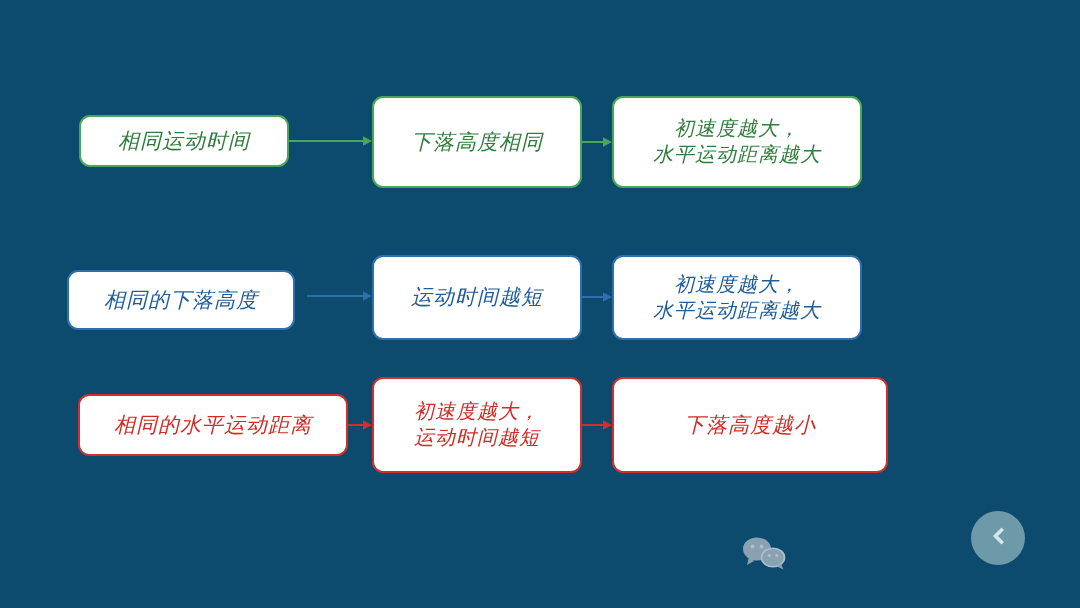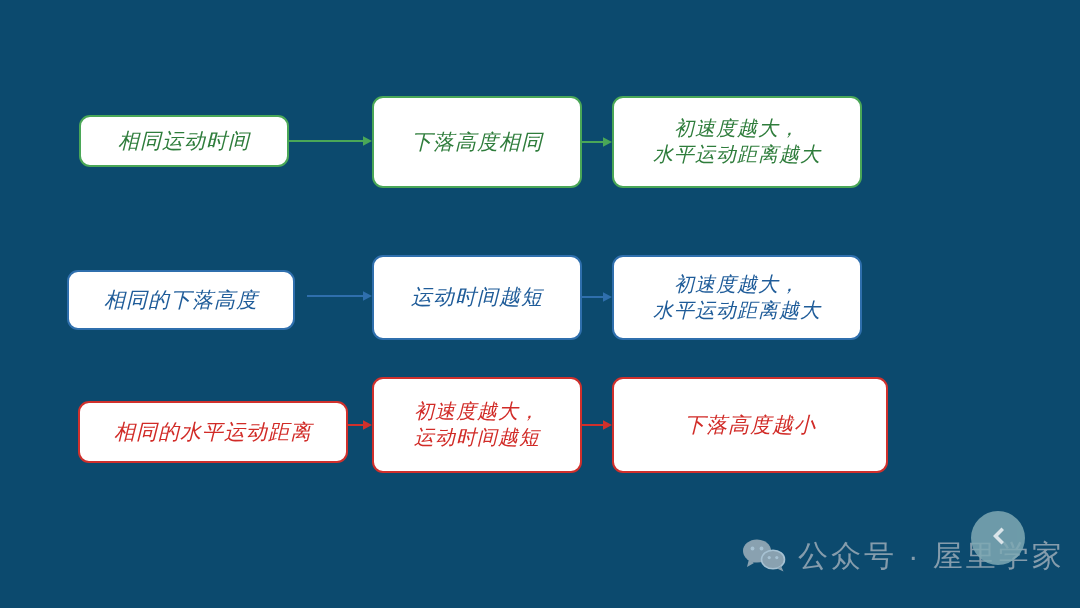--- a/index.html
+++ b/index.html
@@ -135,40 +135,39 @@
           <line x1="0" y1="7" x2="16" y2="7" stroke="#d0302c" stroke-width="2"></line>
           <polygon points="15,2.2 24,7 15,11.8" fill="#d0302c"></polygon>
         </svg>
       </div>
       <div class="arrow" style="left: 582px; top: 418px; width: 30px;">
         <svg width="30" height="14" viewBox="0 0 30 14">
           <line x1="0" y1="7" x2="22" y2="7" stroke="#d0302c" stroke-width="2"></line>
           <polygon points="21,2.2 30,7 21,11.8" fill="#d0302c"></polygon>
         </svg>
       </div>
-      <div class="node red one-line" style="left: 78px; top: 394px; width: 270px; height: 62px; margin-top: 7px;">相同的水平运动距离</div>
+      <div class="node red one-line" style="left: 78px; top: 394px; width: 270px; height: 62px;">相同的水平运动距离</div>
       <div class="node red two-line" style="left: 372px; top: 377px; width: 210px; height: 96px;">初速度越大，
 运动时间越短</div>
       <div class="node red one-line" style="left: 612px; top: 377px; width: 276px; height: 96px;">下落高度越小</div>
     </div>
 
   <div id="watermark">
     <span id="wechat-icon">
       <svg width="44" height="34" viewBox="0 0 44 34" aria-hidden="true">
         <ellipse cx="15" cy="13" rx="14" ry="11.5" fill="#b9c3ca"></ellipse>
         <polygon points="7,21 5,29 12,25" fill="#b9c3ca"></polygon>
         <circle cx="10.5" cy="10.5" r="1.9" fill="#e3f1fb"></circle>
         <circle cx="19.5" cy="10.5" r="1.9" fill="#e3f1fb"></circle>
         <ellipse cx="31" cy="21.5" rx="11.5" ry="9.2" fill="#b9c3ca" stroke="#e3f1fb" stroke-width="1.6"></ellipse>
         <polygon points="39,28 41.5,33.5 35,30.5" fill="#b9c3ca"></polygon>
         <circle cx="27.2" cy="19.6" r="1.6" fill="#e3f1fb"></circle>
         <circle cx="34.8" cy="19.6" r="1.6" fill="#e3f1fb"></circle>
       </svg>
     </span>
-    <span id="watermark-text">公众号 · 屋里学家</span>
   </div>
 
   <div id="back-button">
     <span>
       <svg width="26" height="26" viewBox="0 0 26 26" aria-hidden="true">
         <path d="M16.5 4.5 L8 13 L16.5 21.5 L19 19 L13 13 L19 7 Z" fill="#ffffff"></path>
       </svg>
     </span>
   </div>
 

